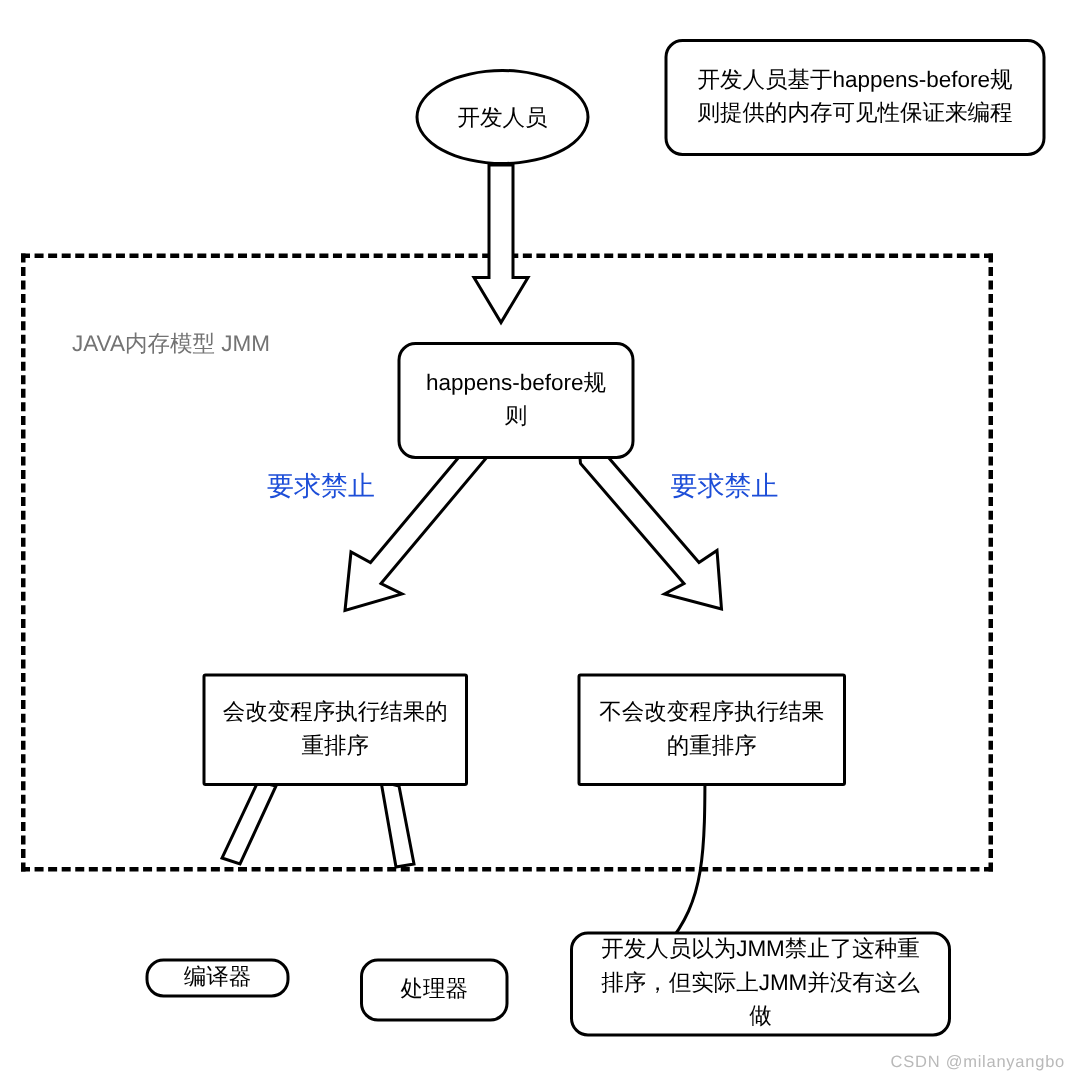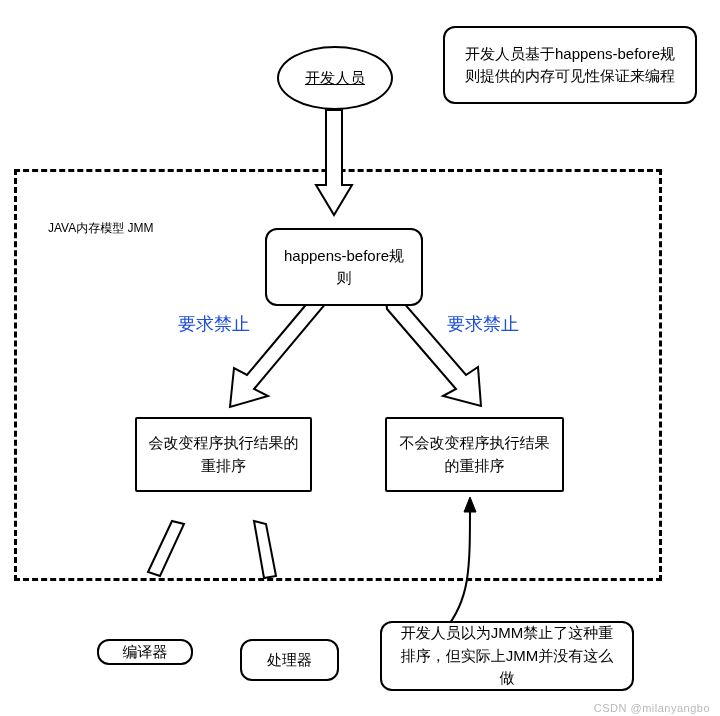--- a/index.html
+++ b/index.html
@@ -36,31 +36,32 @@
     font-size: 15px;
     line-height: 1.5;
     padding: 6px 16px;
   }
   .rect {
     border: 2px solid #000;
     border-radius: 2px;
     font-size: 15px;
     line-height: 1.5;
     padding: 0 10px;
+    margin-top: 32px;
   }
   .dashed-container {
     position: absolute;
     box-sizing: border-box;
     border: 3px dashed #000;
     background: #ffffff;
   }
   .container-label {
     position: absolute;
-    font-size: 12px;
-    color: #000000;
+    font-size: 15px;
+    color: #737373;
     white-space: nowrap;
   }
   .edge-label {
     position: absolute;
     font-size: 18px;
     color: #1d4ed8;
     white-space: nowrap;
   }
   svg.overlay {
     position: absolute;
@@ -109,21 +110,21 @@
     <g>
       <path d="M 254 521 L 266 524 L 276 576 L 264 578 Z" fill="#ffffff" stroke="#000000" stroke-width="2" stroke-linejoin="miter"></path>
     </g>
 
     <g>
       <path d="M 444 631 C 470 600, 470 570, 470 505" fill="none" stroke="#000000" stroke-width="2"></path>
       <path d="M 470 497 L 464 512 L 476 512 Z" fill="#000000" stroke="#000000" stroke-width="1"></path>
     </g>
   </svg>
 
-  <div class="node ellipse" style="left:277px; top:46px; width:116px; height:64px;text-decoration:underline;">
+  <div class="node ellipse" style="left:277px; top:46px; width:116px; height:64px;">
     <span>开发人员</span>
   </div>
 
   <div class="node rounded" style="left:443px; top:26px; width:254px; height:78px;">
     <span>开发人员基于happens-before规则提供的内存可见性保证来编程</span>
   </div>
 
   <div class="node rounded" style="left:265px; top:228px; width:158px; height:78px;">
     <span>happens-before规则</span>
   </div>

